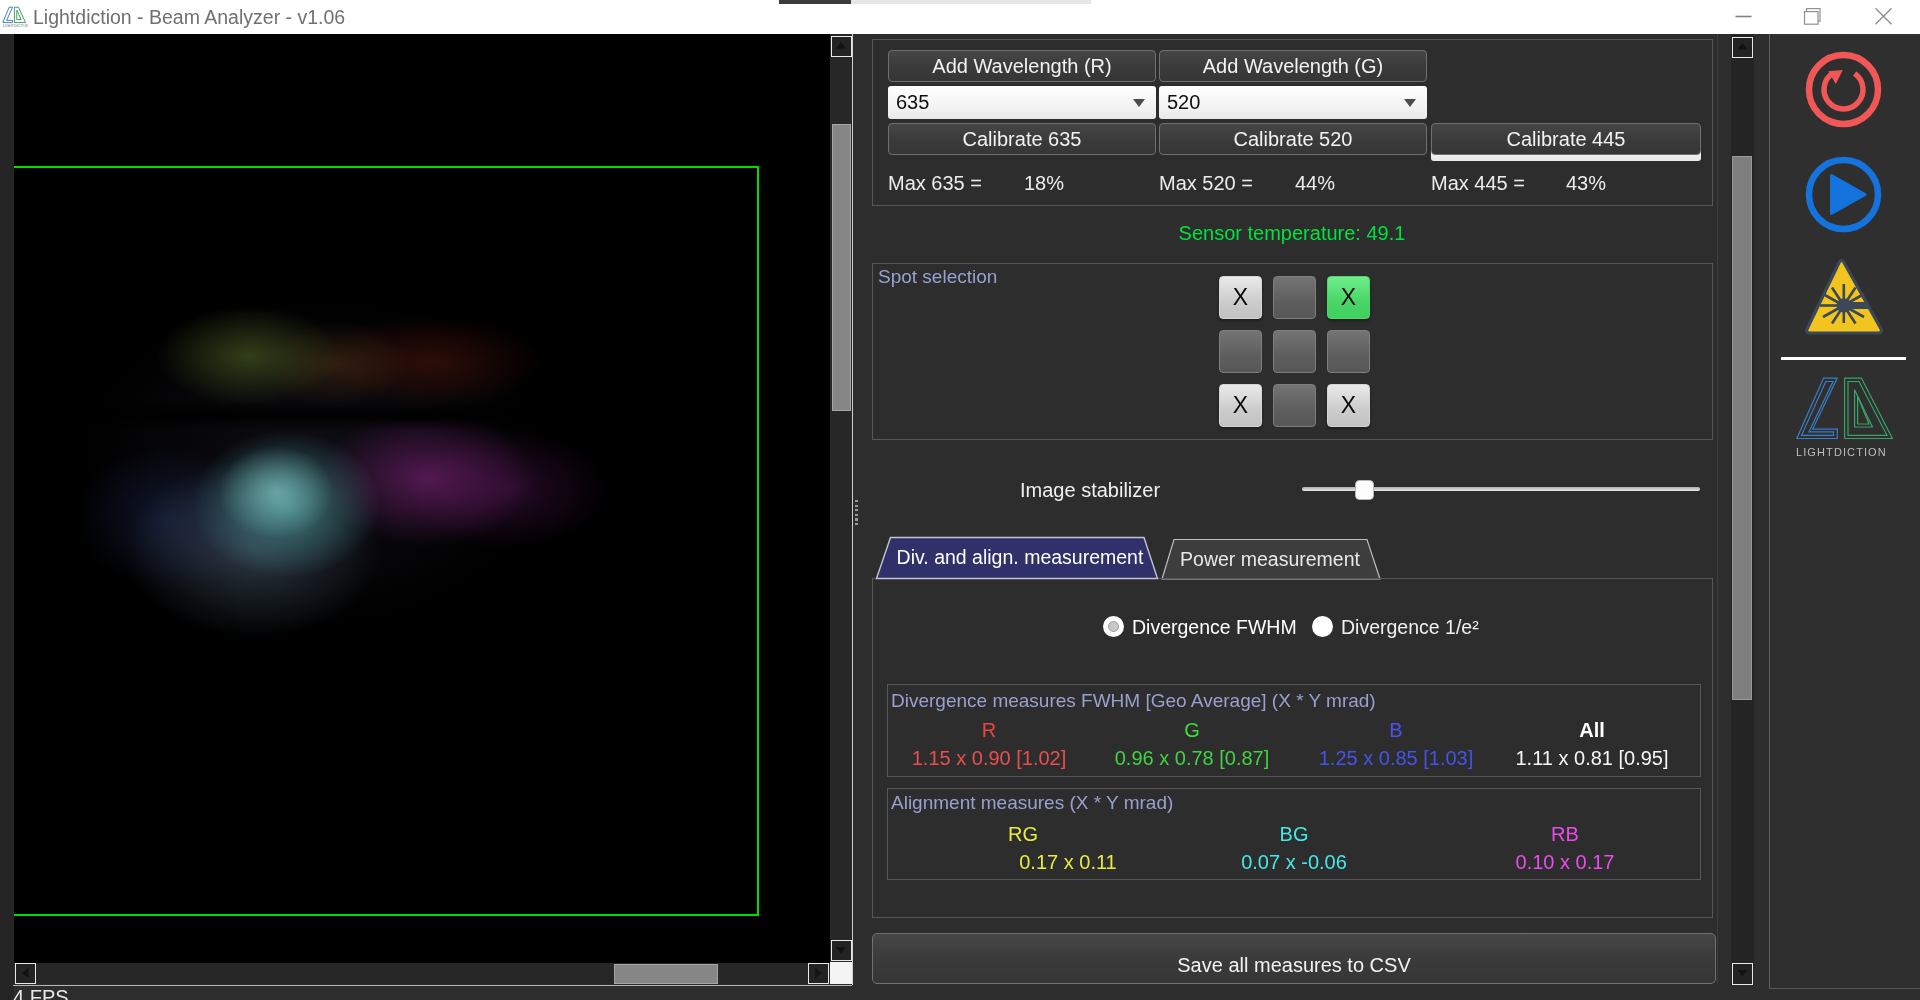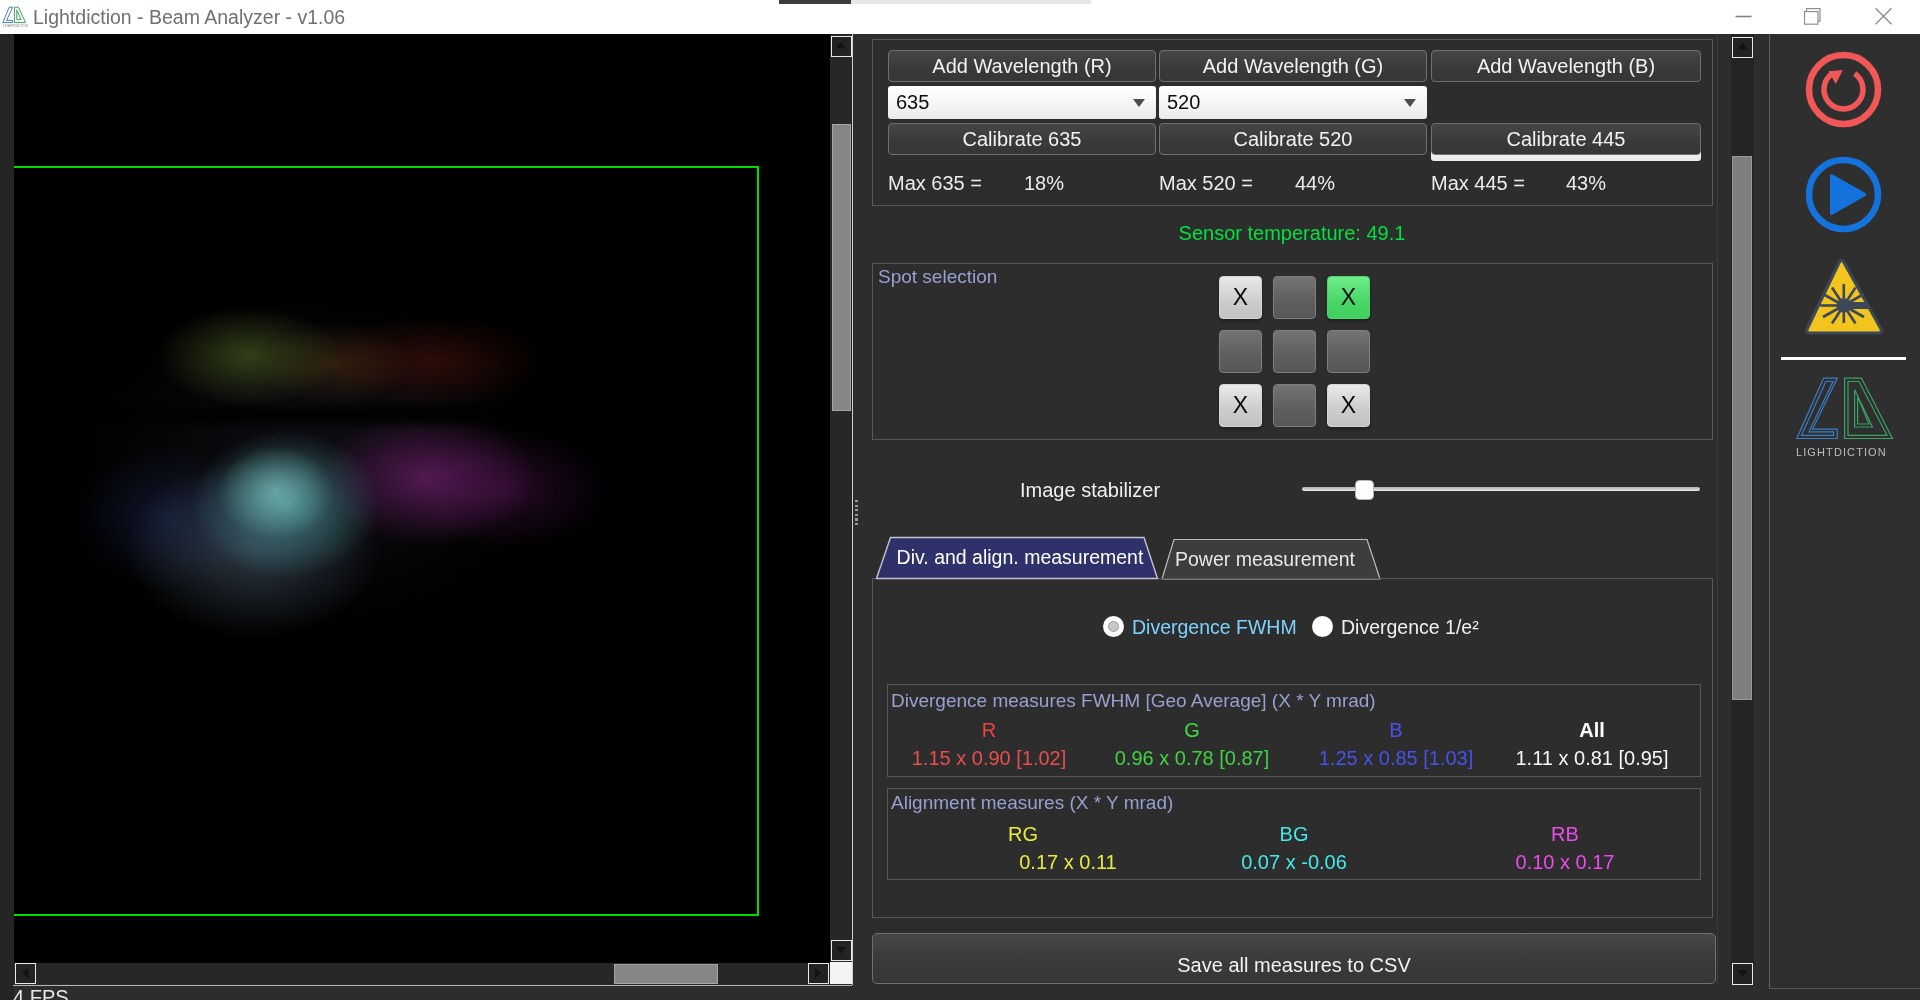--- a/index.html
+++ b/index.html
@@ -104,21 +104,20 @@
       display:flex; align-items:center; justify-content:center; color:#0a0a0a; }
     .spot.dark  { background:linear-gradient(180deg,#747474,#5e5e5e 60%,#575757); border:1px solid #7e7e7e; }
     .spot.light { background:linear-gradient(180deg,#e9e9e9,#cccccc 60%,#c2c2c2); border:1px solid #d5d5d5; box-shadow:0 2px 3px rgba(0,0,0,0.35);}
     .spot.green { background:linear-gradient(180deg,#6fed8b,#49d667 60%,#3fd05e); border:1px solid #4ed86c; box-shadow:0 2px 3px rgba(0,0,0,0.35);}
     .val { position:absolute; font-size:20px; text-align:center; width:200px; }
   </style>
 
   <div class="abs" style="left:872px;top:39px;width:841px;height:167px;border:1px solid #585858;"></div>
   <div class="btn" style="left:1159px;top:50px;width:268px;height:32px;">Add Wavelength (G)</div>
   <div class="btn" style="left:888px;top:50px;width:268px;height:32px;">Add Wavelength (R)</div>
-  <div class="btn" style="left:1431px;top:50px;width:270px;height:32px;">Add Wavelength (B)</div>
   <div class="combo" style="left:888px;top:86px;width:268px;height:33px;">635</div>
   <div class="combo" style="left:1159px;top:86px;width:268px;height:33px;">520</div>
   <div class="combo" style="left:1431px;top:80px;width:270px;height:33px;margin-top:48px;">445</div>
   <div class="btn" style="left:888px;top:123px;width:268px;height:32px;">Calibrate 635</div>
   <div class="btn" style="left:1159px;top:123px;width:268px;height:32px;">Calibrate 520</div>
   <div class="btn" style="left:1431px;top:123px;width:270px;height:32px;">Calibrate 445</div>
   <div class="mlab" style="left:888px;top:172px;">Max 635 =</div>
   <div class="mlab" style="left:1024px;top:172px;">18%</div>
   <div class="mlab" style="left:1159px;top:172px;">Max 520 =</div>
   <div class="mlab" style="left:1295px;top:172px;">44%</div>
@@ -145,25 +144,25 @@
 
   <svg class="abs" style="left:872px;top:536px;" width="520" height="44" viewBox="0 0 520 44">
     <path d="M290,43 L302,3.5 L495,3.5 L508,43 Z" fill="#3d3d3e" stroke="#bdbdbd" stroke-width="1.2"></path>
   </svg>
 
   <div class="abs" style="left:872px;top:578px;width:841px;height:340px;border:1px solid #585858;"></div>
   <svg class="abs" style="left:872px;top:536px;" width="520" height="44" viewBox="0 0 520 44">
     <path d="M4.5,42.5 L18.5,1.5 L272,1.5 L285.5,42.5 Z" fill="#30306a" stroke="#c3c3d2" stroke-width="1.4"></path>
   </svg>
   <div class="abs" style="left:895px;top:546px;width:250px;text-align:center;font-size:19.5px;color:#ffffff;">Div. and align. measurement</div>
-  <div class="abs" style="left:1175px;top:548px;width:190px;font-size:19.5px;color:#e8e8e8;">Power measurement</div>
+  <div class="abs" style="left:1175px;top:548px;width:190px;text-align:center;font-size:19.5px;color:#e8e8e8;">Power measurement</div>
 
   <div class="abs" style="left:1102.5px;top:616px;width:21px;height:21px;border-radius:50%;background:#fff;"></div>
   <div class="abs" style="left:1107.5px;top:621px;width:11px;height:11px;border-radius:50%;background:#c9c9c9;border:1px solid #9d9d9d;"></div>
-  <div class="abs" style="left:1132px;top:616px;font-size:19.5px;color:#7dd3fc;">Divergence FWHM</div>
+  <div class="abs" style="left:1132px;top:616px;font-size:19.5px;color:#ffffff;">Divergence FWHM</div>
   <div class="abs" style="left:1311.5px;top:616px;width:21px;height:21px;border-radius:50%;background:#fff;"></div>
   <div class="abs" style="left:1341px;top:616px;font-size:19.5px;color:#f0f0f0;">Divergence 1/e²</div>
 
   <div class="abs" style="left:887px;top:684px;width:814px;height:93px;border:1px solid #585858;"></div>
   <div class="glab" style="left:891px;top:690px;">Divergence measures FWHM [Geo Average] (X * Y mrad)</div>
   <div class="val" style="left:889px;top:719px;color:#ef4343;">R</div>
   <div class="val" style="left:1092px;top:719px;color:#3fdc3f;">G</div>
   <div class="val" style="left:1296px;top:719px;color:#4c52f0;">B</div>
   <div class="val" style="left:1492px;top:719px;color:#ffffff;font-weight:bold;">All</div>
   <div class="val" style="left:889px;top:747px;color:#e84e4e;">1.15 x 0.90 [1.02]</div>

